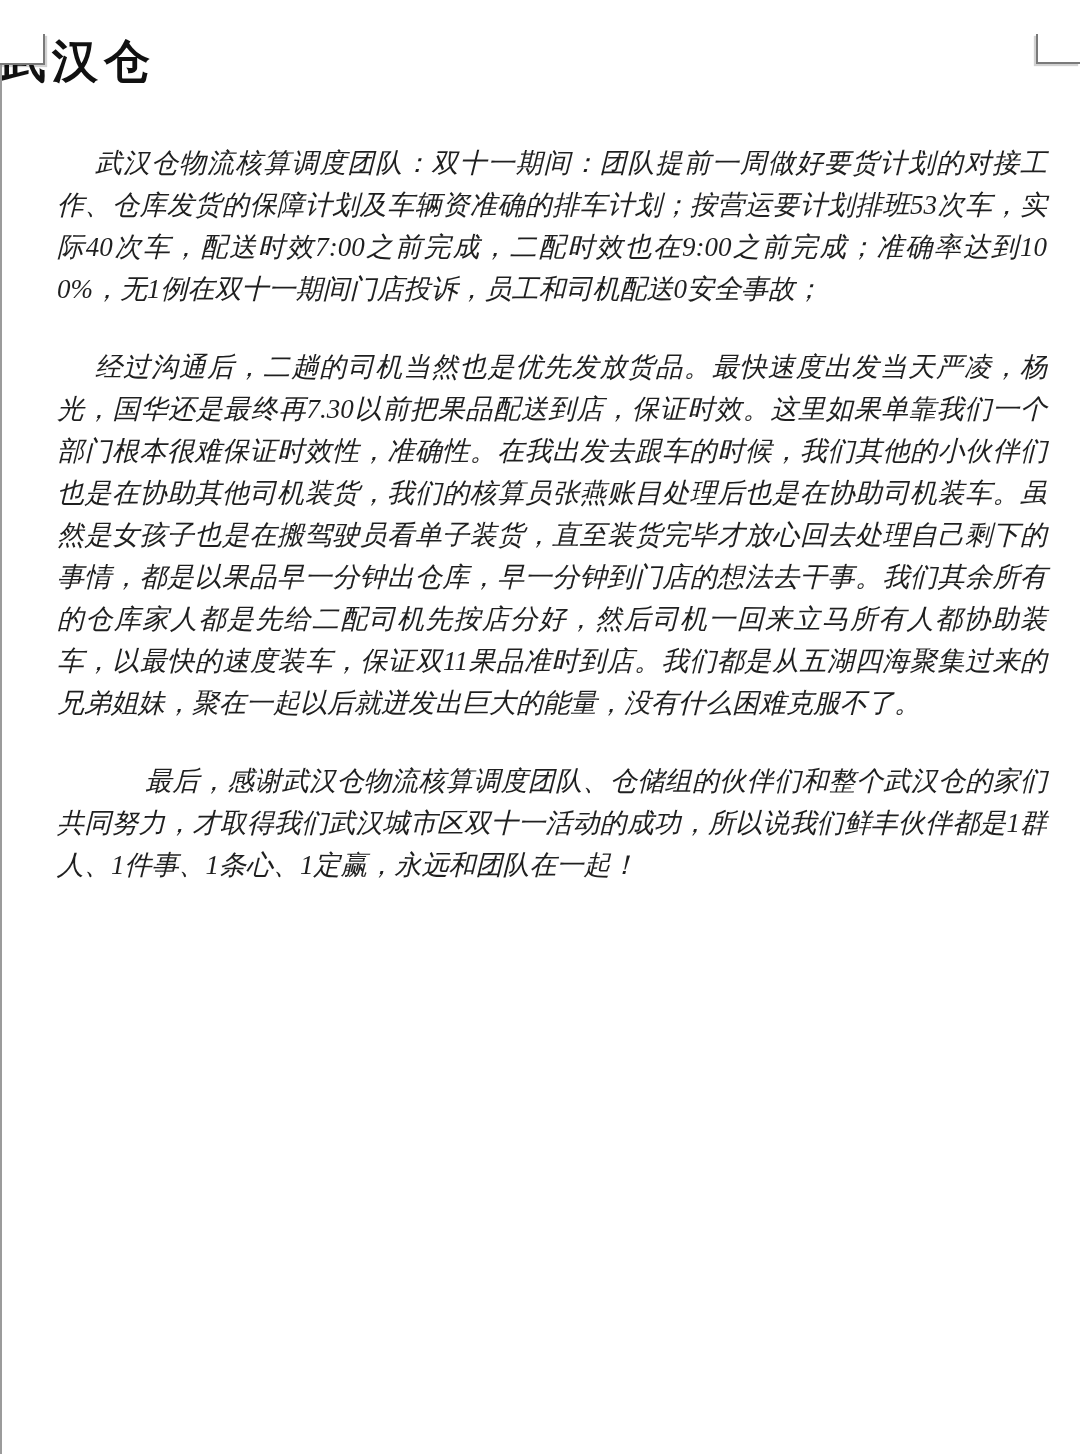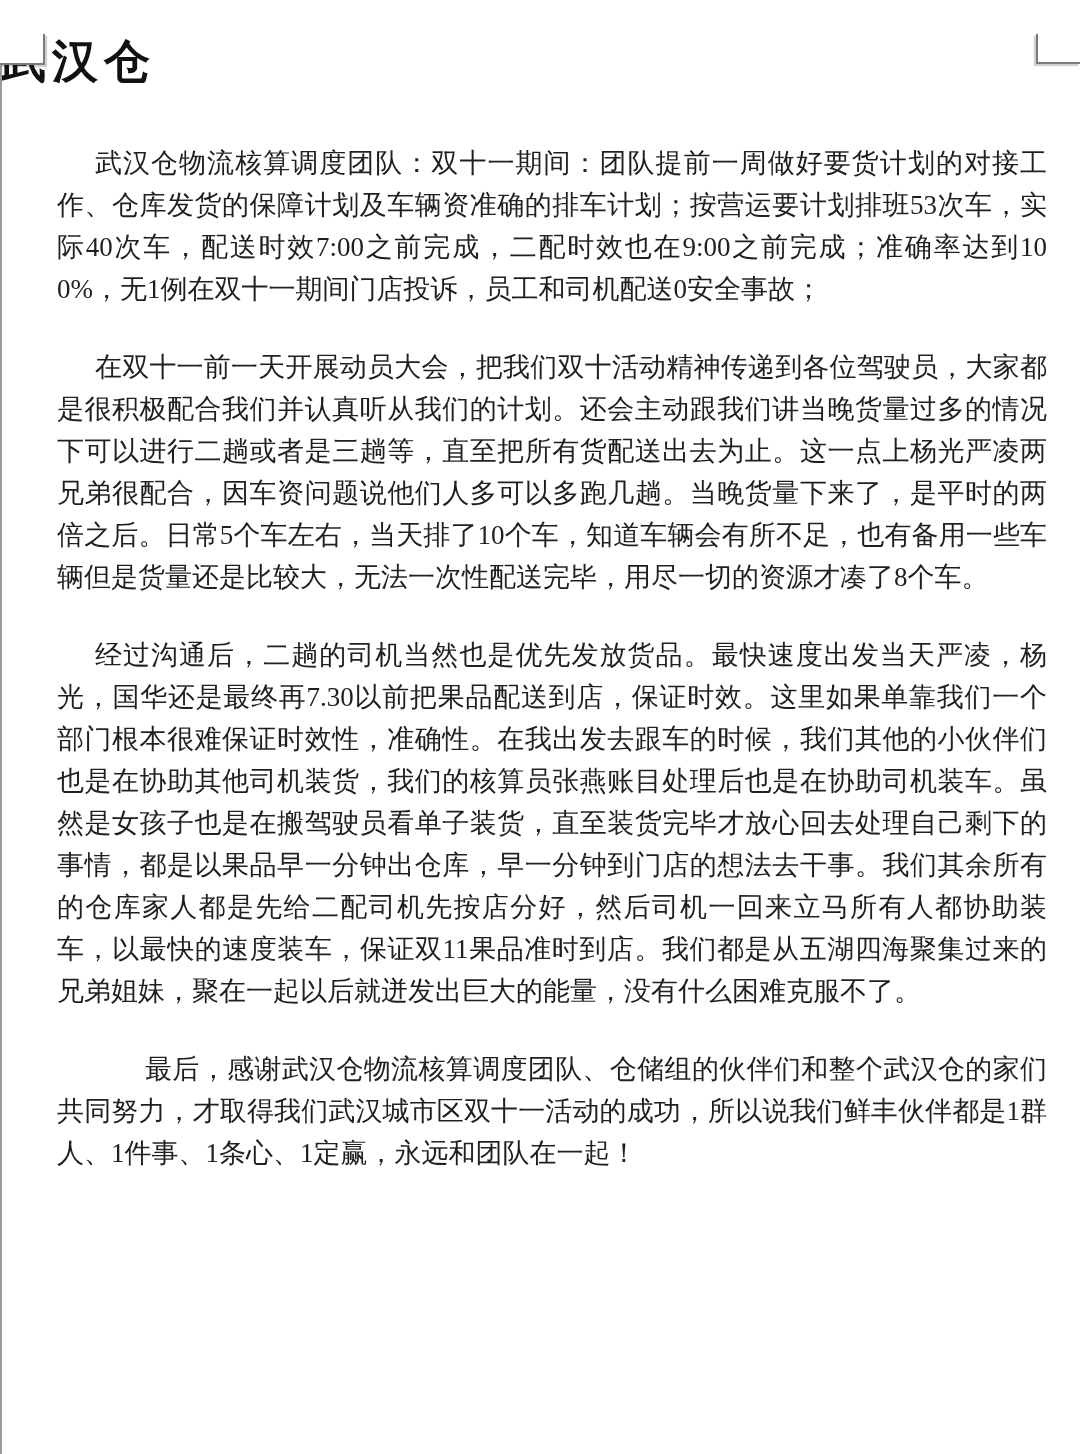--- a/index.html
+++ b/index.html
@@ -69,20 +69,21 @@
     z-index: 1;
   }
   .para {
     margin: 0 0 36px 0;
     font-size: 27px;
     line-height: 42px;
     text-align: justify;
     text-justify: inter-ideograph;
     text-indent: 38px;
     word-break: break-all;
+    font-style: italic;
   }
   .para-deep-indent {
     text-indent: 88px;
   }
   .para:last-child {
     margin-bottom: 3px;
   }
 </style>
 </head>
 <body>
@@ -90,18 +91,17 @@
 <div class="page">
 
   <div class="edge-line"></div>
   <div class="corner corner-left"></div>
   <div class="corner corner-right"></div>
 
   <h1 class="title"><span>武汉仓</span></h1>
 
   <div class="content">
     <p class="para">武汉仓物流核算调度团队：双十一期间：团队提前一周做好要货计划的对接工作、仓库发货的保障计划及车辆资准确的排车计划；按营运要计划排班53次车，实际40次车，配送时效7:00之前完成，二配时效也在9:00之前完成；准确率达到100%，无1例在双十一期间门店投诉，员工和司机配送0安全事故；</p>
-    <p class="para">在双十一前一天开展动员大会，把我们双十活动精神传递到各位驾驶员，大家都是很积极配合我们并认真听从我们的计划。还会主动跟我们讲当晚货量过多的情况下可以进行二趟或者是三趟等，直至把所有货配送出去为止。这一点上杨光严凌两兄弟很配合，因车资问题说他们人多可以多跑几趟。当晚货量下来了，是平时的两倍之后。日常5个车左右，当天排了10个车，知道车辆会有所不足，也有备用一些车辆但是货量还是比较大，无法一次性配送完毕，用尽一切的资源才凑了8个车。</p>
     <p class="para">经过沟通后，二趟的司机当然也是优先发放货品。最快速度出发当天严凌，杨光，国华还是最终再7.30以前把果品配送到店，保证时效。这里如果单靠我们一个部门根本很难保证时效性，准确性。在我出发去跟车的时候，我们其他的小伙伴们也是在协助其他司机装货，我们的核算员张燕账目处理后也是在协助司机装车。虽然是女孩子也是在搬驾驶员看单子装货，直至装货完毕才放心回去处理自己剩下的事情，都是以果品早一分钟出仓库，早一分钟到门店的想法去干事。我们其余所有的仓库家人都是先给二配司机先按店分好，然后司机一回来立马所有人都协助装车，以最快的速度装车，保证双11果品准时到店。我们都是从五湖四海聚集过来的兄弟姐妹，聚在一起以后就迸发出巨大的能量，没有什么困难克服不了。</p>
     <p class="para para-deep-indent">最后，感谢武汉仓物流核算调度团队、仓储组的伙伴们和整个武汉仓的家们共同努力，才取得我们武汉城市区双十一活动的成功，所以说我们鲜丰伙伴都是1群人、1件事、1条心、1定赢，永远和团队在一起！</p>
   </div>
 
 </div>
 
 </body></html>

